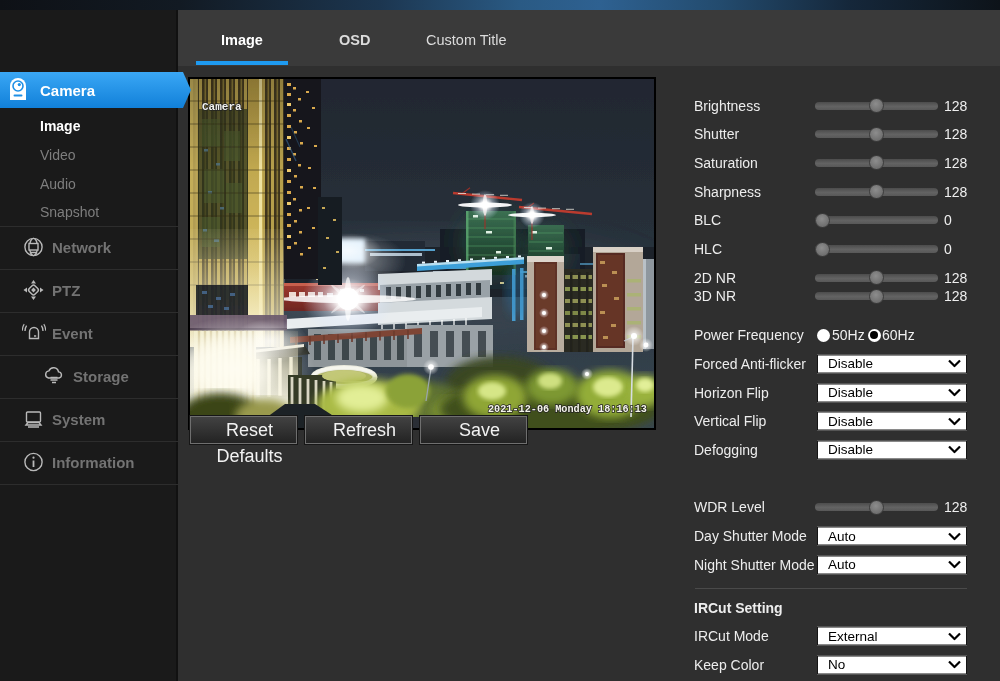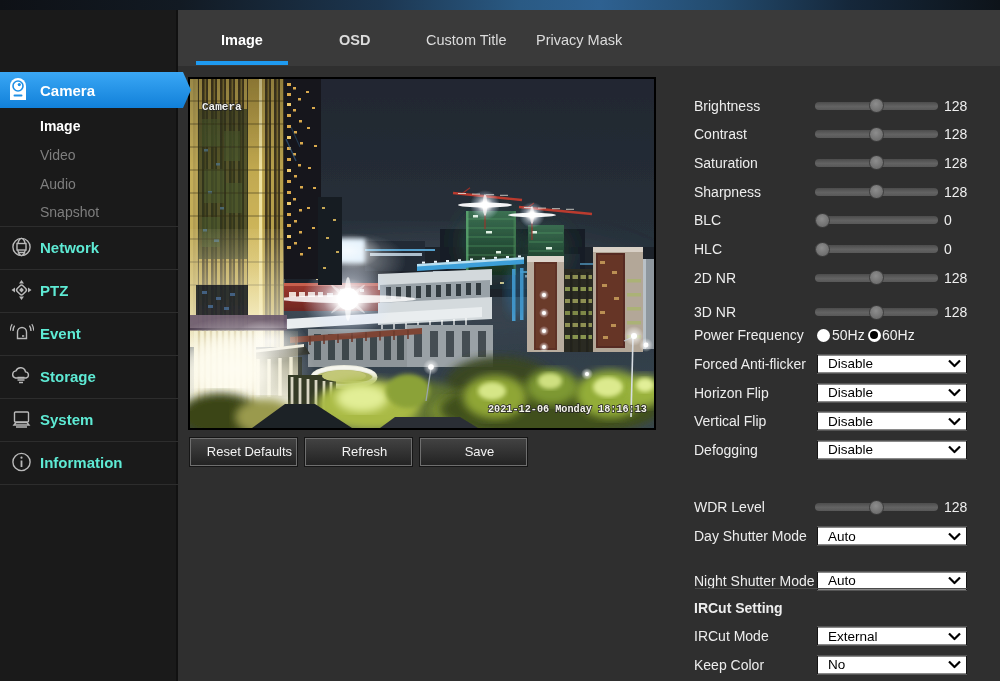--- a/index.html
+++ b/index.html
@@ -8,21 +8,21 @@
 #page { position:relative; width:1000px; height:681px; background:#2f2f2f; }
 .abs { position:absolute; }
 
 
 #topbar { left:0; top:0; width:1000px; height:10px;
   background:linear-gradient(90deg,#0e1116 0%,#121a23 18%,#1c3650 38%,#2a5a84 52%,#2e6191 60%,#234b6e 72%,#15273a 85%,#0d1319 100%); }
 
 
 #sidebar { left:0; top:10px; width:178px; height:671px; background:#1a1a1a; border-right:2px solid #111; }
 .sep { position:absolute; left:0; width:178px; height:1px; background:#2d2d2d; }
-.mitem { position:absolute; left:0; width:178px; height:42px; color:#5eead4; font-size:15px; font-weight:bold;border-radius:9px; }
+.mitem { position:absolute; left:12px; width:178px; height:42px; color:#737373; font-size:15px; font-weight:bold;border-radius:9px; }
 .mitem .lab { position:absolute; left:40px; top:50%; transform:translateY(-50%); }
 .mitem svg { position:absolute; left:10px; top:50%; transform:translateY(-50%); }
 .sub { position:absolute; left:40px; transform:translateY(-50%); font-size:14px; color:#7e7e7e; }
 
 
 #cambanner { left:0; top:72px; width:191px; height:36px; z-index:5;
   background:linear-gradient(#3aa7f5,#1180d9);
   clip-path:polygon(0 0, 183px 0, 191px 18px, 183px 36px, 0 36px); }
 #cambanner .lab { position:absolute; left:40px; top:50%; transform:translateY(-50%);
   color:#fff; font-size:15px; font-weight:bold; }
@@ -30,23 +30,23 @@
 
 #tabbar { left:178px; top:10px; width:822px; height:56px; background:#3a3a3a; }
 .tab { position:absolute; top:0; height:56px; line-height:61px; color:#dcdcdc; font-size:14.5px; }
 #tab-image { left:18px; width:92px; text-align:center; color:#fff; font-weight:bold; }
 #tabline { position:absolute; left:18px; top:51px; width:92px; height:4px; background:#1e9af0; }
 
 
 #photo { left:188px; top:77px; width:468px; height:353px; background:#000; border:2px solid #000; }
 
 
-.btn { position:absolute; top:438px; width:107px; height:28px;
+.btn { position:absolute; top:416px; width:107px; height:28px;
   background:linear-gradient(#424242,#232323); border:1px solid #6f6f6f;
-  color:#f2f2f2; font-size:13px; text-align:center; line-height:26px;
+  color:#f2f2f2; font-size:18px; text-align:center; line-height:26px;
   box-shadow:0 0 0 1px #161616;padding-left:12px; }
 
 
 .row { position:absolute; left:694px; width:306px; height:20px; }
 .rlab { position:absolute; left:0; top:50%; transform:translateY(-50%); color:#ededed; font-size:14px; white-space:nowrap;text-align:center; }
 .track { position:absolute; left:121px; top:50%; margin-top:-4px; width:123px; height:8px; border-radius:4px;
   background:linear-gradient(#4c4c4c,#636363 55%,#585858); }
 .thumb { position:absolute; top:50%; width:15px; height:15px; margin:-7.5px 0 0 -7.5px; border-radius:50%;
   background:radial-gradient(circle at 45% 38%,#8d8d8d,#6f6f6f 70%); border:1px solid #3c3c3c; }
 .rval { position:absolute; left:250px; top:50%; transform:translateY(-50%); color:#efefef; font-size:14px; }
@@ -60,21 +60,20 @@
 </style>
 </head>
 <body>
 <div id="page">
   <div id="topbar" class="abs"></div>
   <div id="tabbar" class="abs">
     <div class="tab" id="tab-image">Image</div>
     <div id="tabline"></div>
     <div class="tab" style="left:161px;font-weight:bold;">OSD</div>
     <div class="tab" style="left:248px;">Custom Title</div>
-    <div class="tab" style="left:358px;">Privacy Mask</div>
   </div>
 
   <div id="sidebar" class="abs">
     <div class="sub" style="top:116px;color:#fff;font-weight:bold;">Image</div>
     <div class="sub" style="top:145px;">Video</div>
     <div class="sub" style="top:173.5px;">Audio</div>
     <div class="sub" style="top:202px;">Snapshot</div>
     <div class="sep" style="top:216px;"></div>
     <div class="sep" style="top:259px;"></div>
     <div class="sep" style="top:302px;"></div>
@@ -106,21 +105,21 @@
         <span class="lab">Event</span>
       <svg width="24" height="23" viewBox="0 0 24 23" fill="none" stroke="#b9b9b9" stroke-width="1.4">
         <path d="M7.5 17 v-6.5 a4.5 4.5 0 0 1 9 0 V17 Z"></path>
         <path d="M12 14.5 h2.2" stroke-width="1.6"></path>
         <path d="M4.6 4.2 a9 9 0 0 0 -1.6 5.2"></path>
         <path d="M2.2 2.6 a12 12 0 0 0 -1.9 6.6" stroke-width="1.1"></path>
         <path d="M19.4 4.2 a9 9 0 0 1 1.6 5.2"></path>
         <path d="M21.8 2.6 a12 12 0 0 1 1.9 6.6" stroke-width="1.1"></path>
       </svg>
     </div>
-    <div class="mitem" style="top:345px;">
+    <div class="mitem" style="top:345px;margin-left:21px;">
         <span class="lab">Storage</span>
       <svg width="23" height="23" viewBox="0 0 23 23" fill="none" stroke="#b9b9b9" stroke-width="1.4">
         <path d="M5.5 13.5 a3.6 3.6 0 0 1 .4-7.1 a5 5 0 0 1 9.6 1 a3.1 3.1 0 0 1 .6 6.1 Z"></path>
         <path d="M7.5 13 h7"></path>
         <path d="M7.5 15.5 h7"></path>
         <path d="M9 18 h4"></path>
       </svg>
     </div>
     <div class="mitem" style="top:388px;">
         <span class="lab">System</span>
@@ -671,21 +670,21 @@
   <div class="btn" style="left:305px;">Refresh</div>
   <div class="btn" style="left:420px;">Save</div>
 
   <div class="row" style="top:95.5px;">
       <span class="rlab">Brightness</span>
       <div class="track"></div>
       <div class="thumb" style="left:182.7px;"></div>
       <span class="rval">128</span>
     </div>
   <div class="row" style="top:124.2px;">
-      <span class="rlab">Contrast</span>
+      <span class="rlab">Shutter</span>
       <div class="track"></div>
       <div class="thumb" style="left:182.7px;"></div>
       <span class="rval">128</span>
     </div>
   <div class="row" style="top:152.9px;">
       <span class="rlab">Saturation</span>
       <div class="track"></div>
       <div class="thumb" style="left:182.7px;"></div>
       <span class="rval">128</span>
     </div>
@@ -706,21 +705,21 @@
       <div class="track"></div>
       <div class="thumb" style="left:128.5px;"></div>
       <span class="rval">0</span>
     </div>
   <div class="row" style="top:267.7px;">
       <span class="rlab">2D NR</span>
       <div class="track"></div>
       <div class="thumb" style="left:182.7px;"></div>
       <span class="rval">128</span>
     </div>
-  <div class="row" style="top:302px;">
+  <div class="row" style="top:286px;">
       <span class="rlab">3D NR</span>
       <div class="track"></div>
       <div class="thumb" style="left:182.7px;"></div>
       <span class="rval">128</span>
     </div>
   <div class="row" style="top:325.1px;">
       <span class="rlab">Power Frequency</span>
     <div class="radio" style="left:122.5px;"></div>
       <span class="rtext" style="left:138px;">50Hz</span>
     <div class="radio" style="left:173.5px;"></div>
@@ -771,21 +770,21 @@
     </div>
   <div class="row" style="top:526px;">
       <span class="rlab">Day Shutter Mode</span>
     <div class="dd">
         <span>Auto</span>
         <svg width="13" height="8" viewBox="0 0 13 8">
           <path d="M1 1 L6.5 6.5 L12 1" fill="none" stroke="#000" stroke-width="2.2"></path>
         </svg>
       </div>
     </div>
-  <div class="row" style="top:554.7px;margin-top:16px;">
+  <div class="row" style="top:554.7px;">
       <span class="rlab">Night Shutter Mode</span>
     <div class="dd">
         <span>Auto</span>
         <svg width="13" height="8" viewBox="0 0 13 8">
           <path d="M1 1 L6.5 6.5 L12 1" fill="none" stroke="#000" stroke-width="2.2"></path>
         </svg>
       </div>
     </div>
   <div id="hsep" class="abs"></div>
   <div class="row" style="top:597.5px;">

